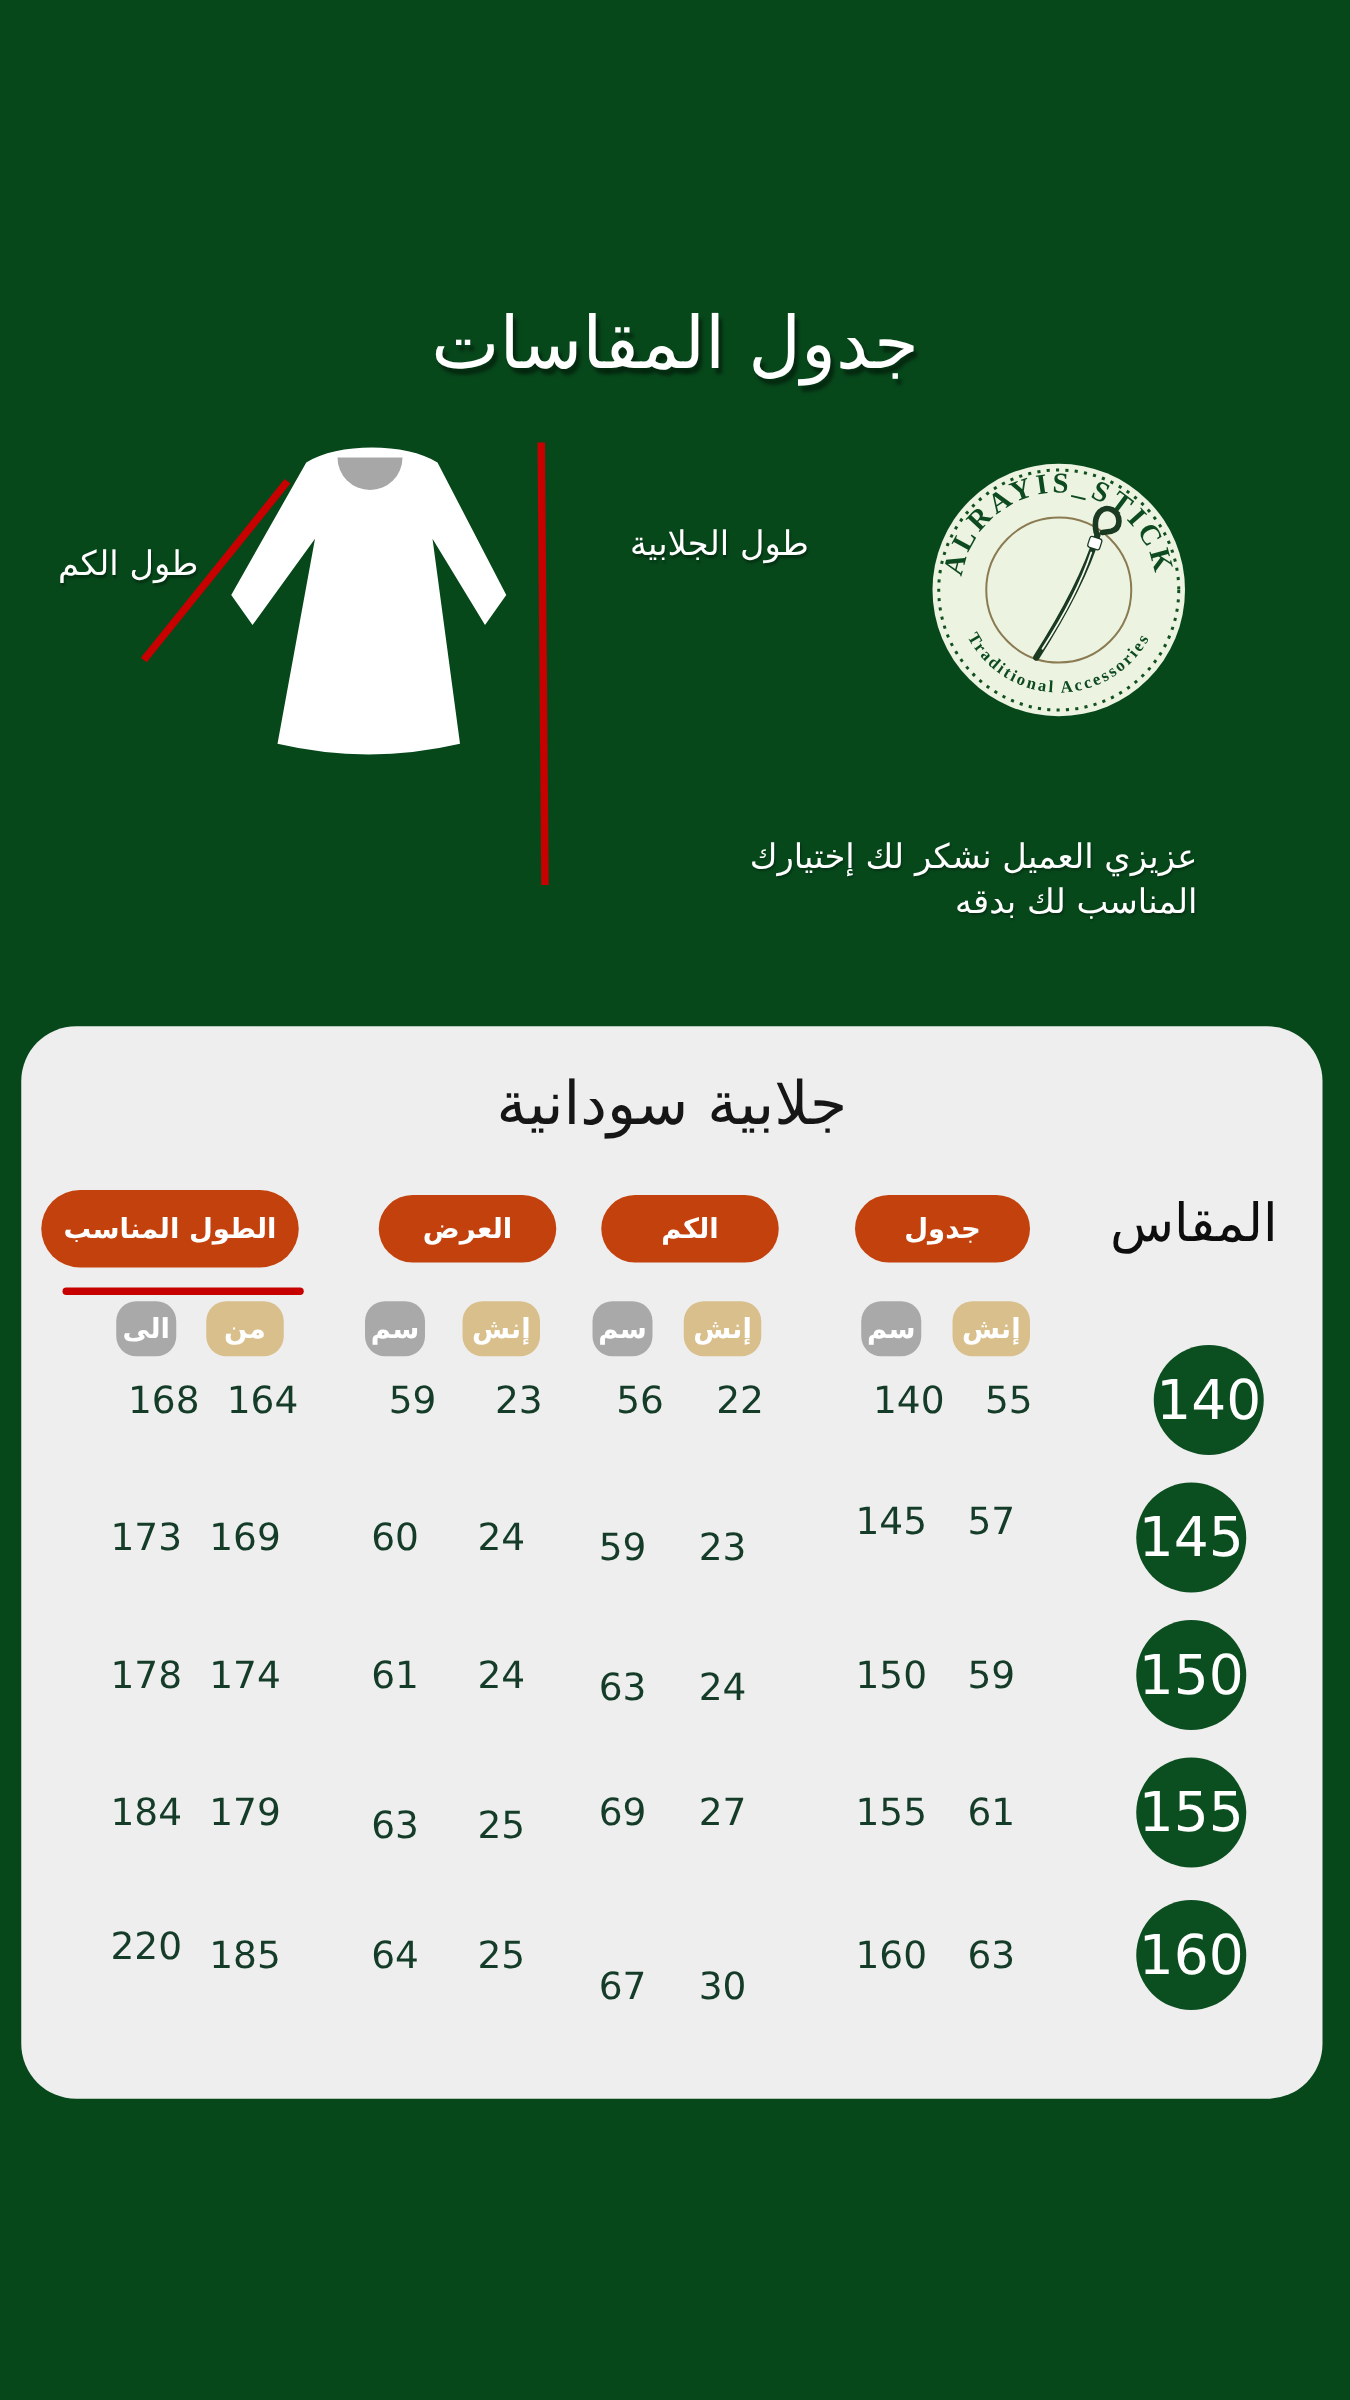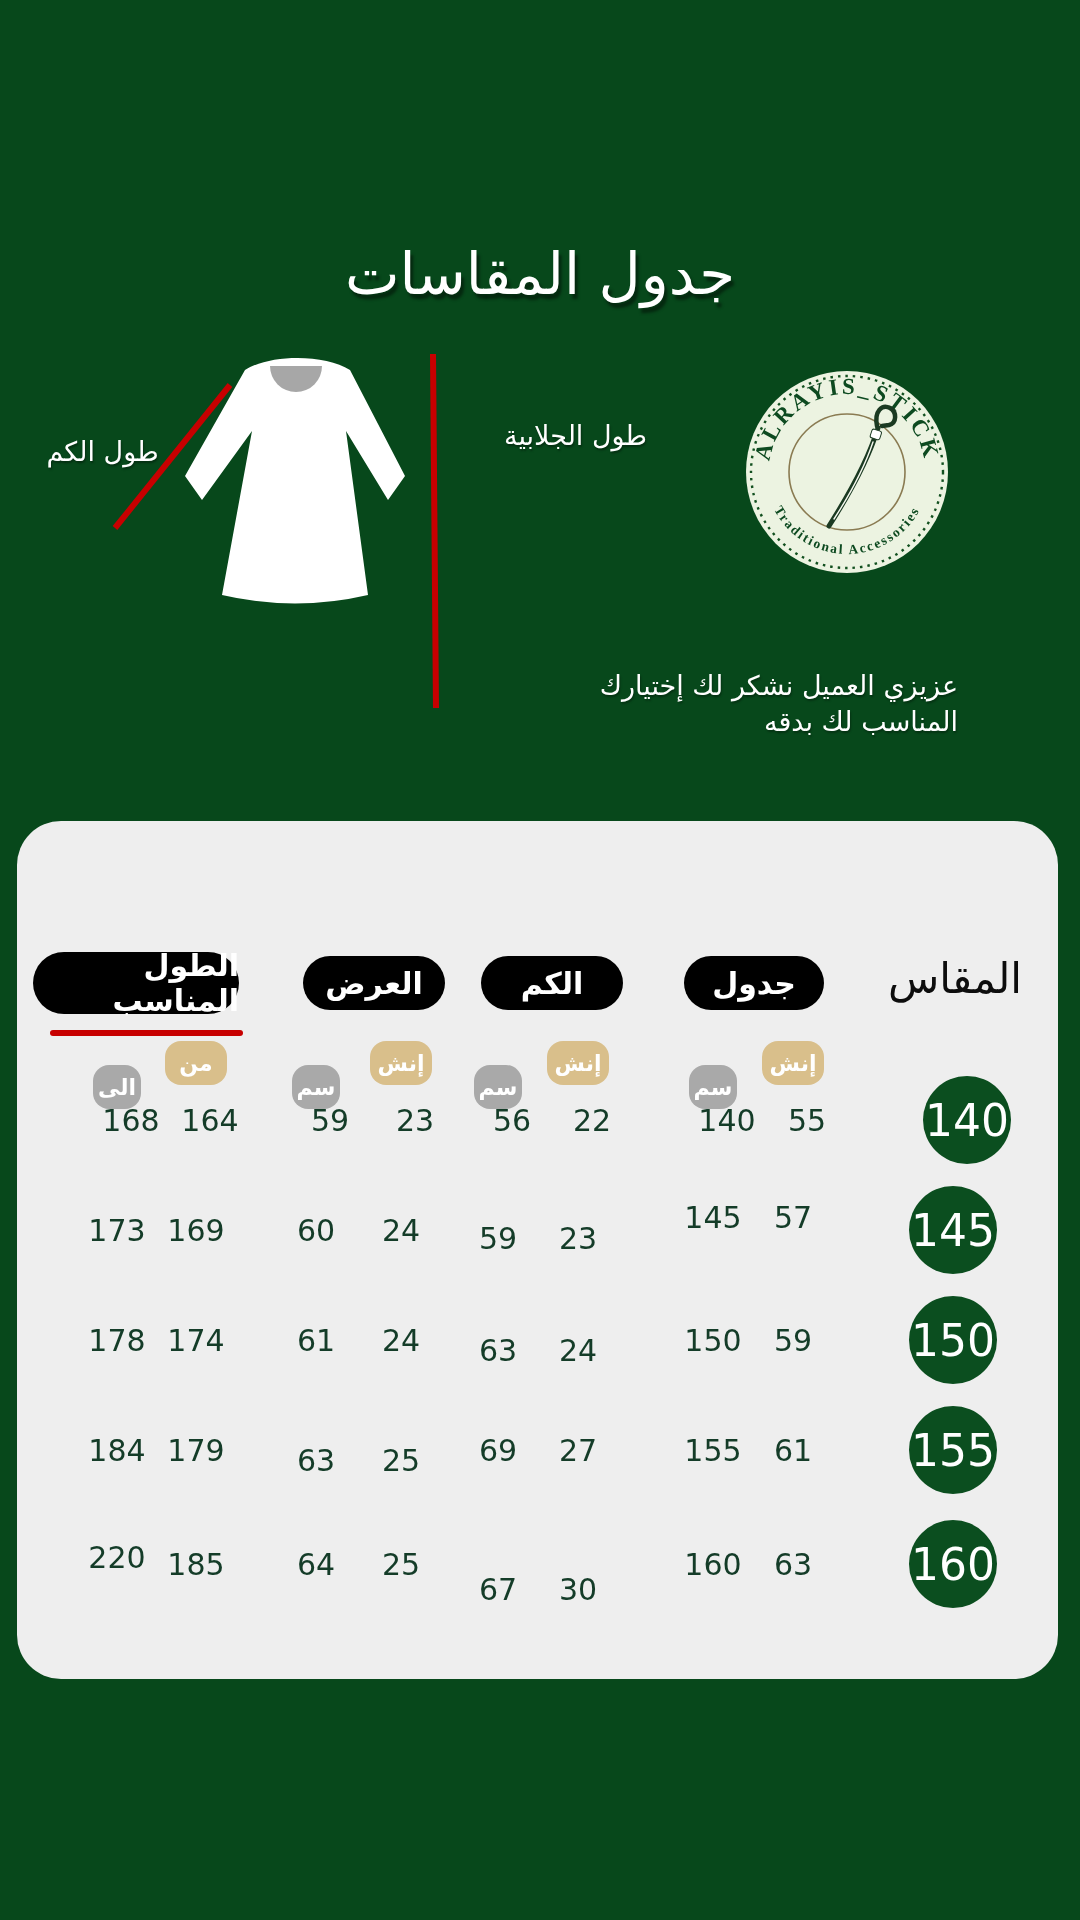--- a/index.html
+++ b/index.html
@@ -15,34 +15,34 @@
   .label-sleeve{left:40px;top:436px;width:125px;text-align:center;}
   .label-length{left:467px;top:420px;width:180px;text-align:right;direction:rtl;}
   .logo-svg{left:741px;top:366px;width:212px;height:212px;}
   .note{right:122px;top:668px;width:420px;text-align:right;direction:rtl;color:#ffffff;
     font-size:27px;line-height:36px;text-shadow:1px 2px 2px rgba(0,0,0,.3);}
 
   
   .card{left:17px;top:821px;width:1041px;height:858px;background:#eeeeee;border-radius:44px;}
   .card-title{top:34px;left:0;width:1041px;text-align:center;color:#161616;font-size:48px;}
 
-  .hdr-pill{height:54px;border-radius:28px;background:#000000;color:#ffffff;
-    font-size:30px;font-weight:bold;display:flex;align-items:center;justify-content:center;
+  .hdr-pill{height:54px;border-radius:28px;background:#c2410c;color:#ffffff;
+    font-size:22px;font-weight:bold;display:flex;align-items:center;justify-content:center;
     direction:rtl;top:135px;}
   .hdr-length{left:667px;width:140px;}
   .hdr-sleeve{left:464px;width:142px;}
   .hdr-width{left:286px;width:142px;}
   .hdr-fit{left:16px;width:206px;height:62px;top:131px;border-radius:32px;}
   .hdr-size{left:853px;top:133px;width:170px;text-align:center;color:#0d0d0d;
     font-size:42px;direction:rtl;}
   .fit-underline{left:33px;top:209px;width:193px;height:6px;background:#c70000;border-radius:3px;}
 
   .unit-pill{top:220px;height:44px;border-radius:16px;color:#ffffff;font-size:22px;
     font-weight:bold;display:flex;align-items:center;justify-content:center;direction:rtl;}
-  .unit-gray{background:#a9a9a9;width:48px;margin-top:24px;}
+  .unit-gray{background:#a9a9a9;width:48px;}
   .unit-tan{background:#d9bf8b;width:62px;}
   .u1{left:76px;}.u2{left:148px;}.u3{left:275px;}.u4{left:353px;}
   .u5{left:457px;}.u6{left:530px;}.u7{left:672px;}.u8{left:745px;}
 
   .row{position:absolute;left:0;width:1041px;height:110px;}
   .cell{position:absolute;width:80px;top:38px;text-align:center;font-size:30px;color:#143c28;}
   .c-to{left:60px;}.c-from{left:139px;}.c-wcm{left:259px;}.c-winch{left:344px;}
   .c-scm{left:441px;}.c-sinch{left:521px;}.c-lcm{left:656px;}.c-linch{left:736px;}
   .size-circle{position:absolute;left:892px;top:11px;width:88px;height:88px;border-radius:50%;
     background:#0b4e1f;color:#ffffff;font-size:44px;display:flex;align-items:center;
@@ -99,20 +99,21 @@
     <path d="M 132 76 C 122 106 104 136 93 153" fill="none" stroke="#f5f8ef" stroke-width="1.4" stroke-linecap="round"></path>
   </g>
 </svg>
 
 <div class="abs note">
   <div>عزيزي العميل نشكر لك إختيارك</div>
   <div>المناسب لك بدقه</div>
 </div>
 
 <div class="abs card">
+  <div class="abs card-title" dir="rtl">جلابية سودانية</div>
 
   <div class="abs hdr-size">المقاس</div>
   <div class="abs hdr-pill hdr-length">جدول</div>
   <div class="abs hdr-pill hdr-sleeve">الكم</div>
   <div class="abs hdr-pill hdr-width">العرض</div>
   <div class="abs hdr-pill hdr-fit">الطول المناسب</div>
   <div class="abs fit-underline"></div>
 
   <div class="abs unit-pill unit-gray u1">الى</div>
   <div class="abs unit-pill unit-tan u2">من</div>

